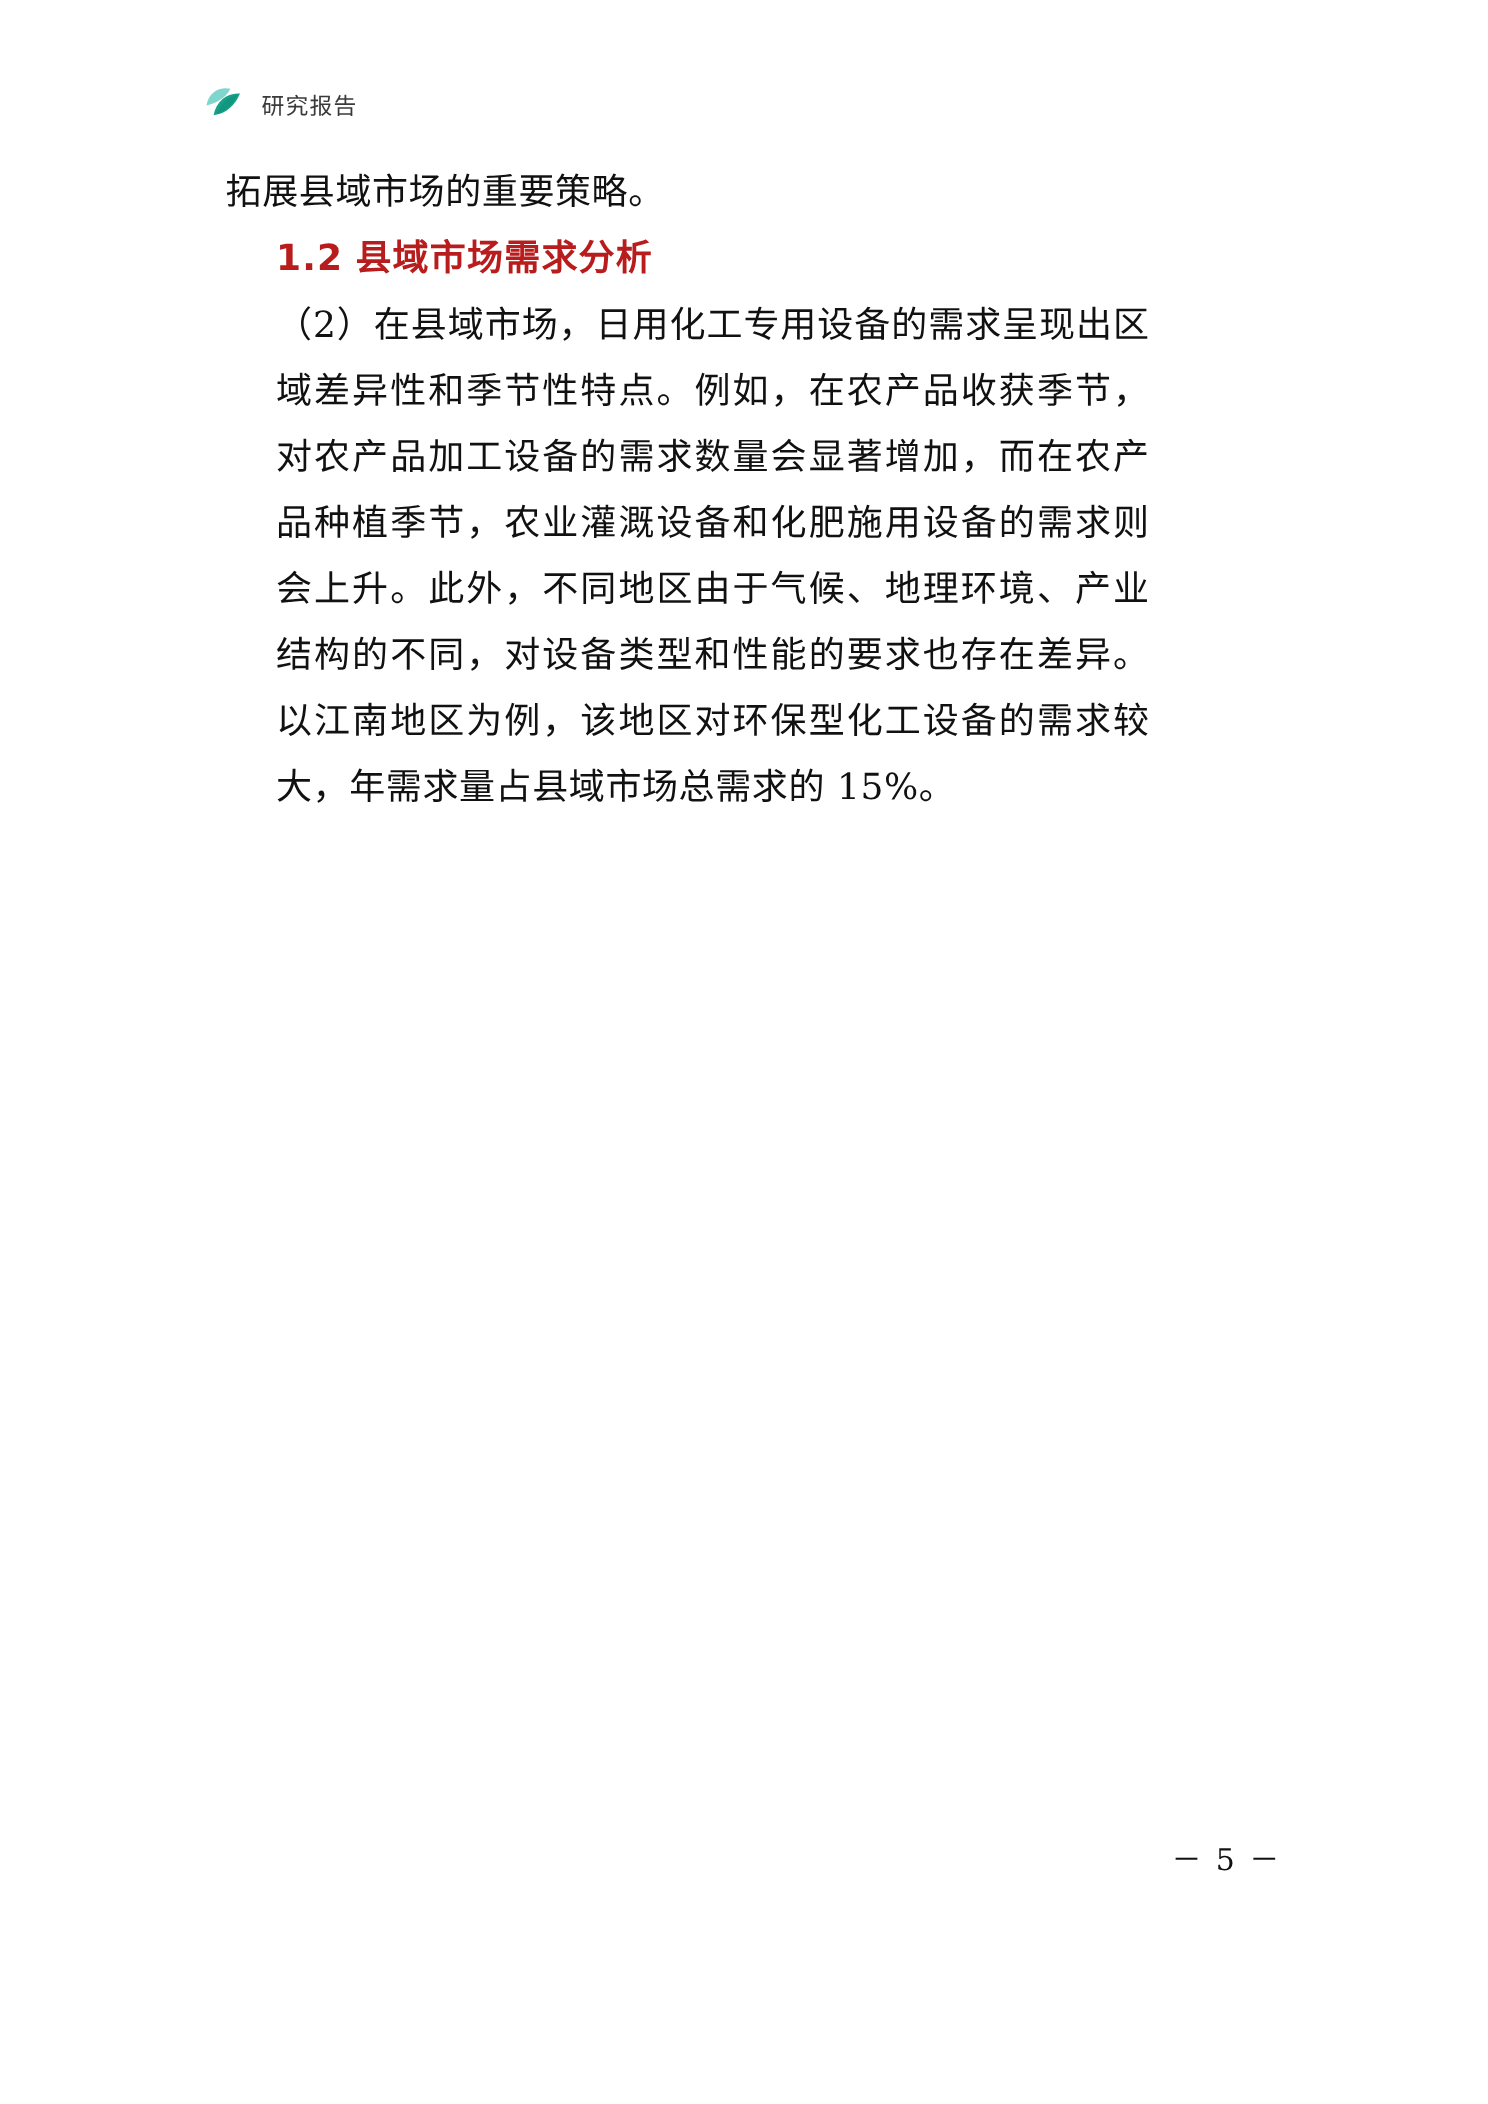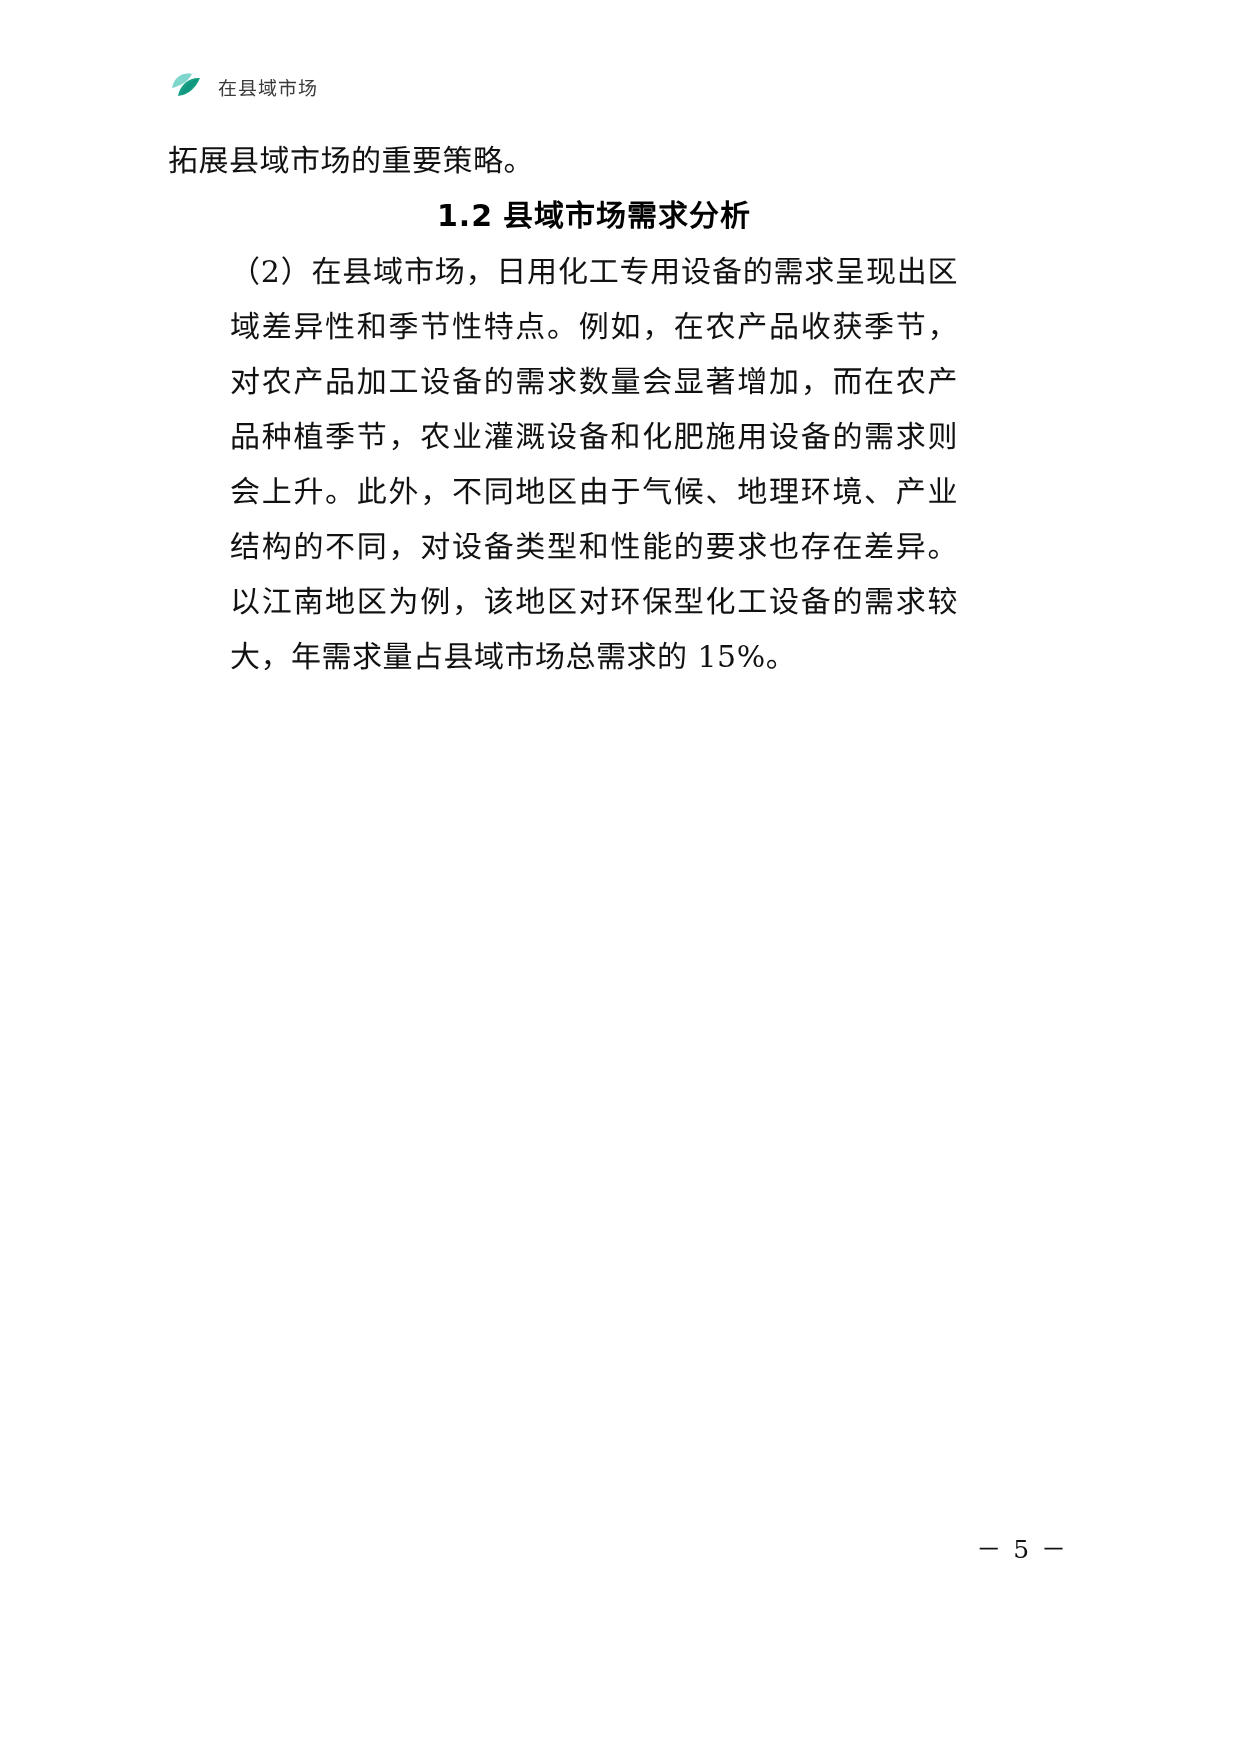--- a/index.html
+++ b/index.html
@@ -55,31 +55,30 @@
 
   .para {
     font-size: 30px;
     line-height: 55px;
     text-align: justify;
     text-justify: inter-ideograph;
     letter-spacing: 0.5px;
     margin: 0;
     color: #111;
   }
-  .para.first-line-none { text-indent: 0; }
+  .para.first-line-none { text-indent: 0; margin-left: 20px; }
 
   .heading {
     font-size: 30px;
     line-height: 56px;
     font-weight: bold;
     margin: 0;
     padding-left: 62px;
     letter-spacing: 1px;
-    color: #000000;
-    text-align: center;
+    color: #b91c1c;
   }
   .heading .num {
     font-family: "DejaVu Sans", "Liberation Sans", sans-serif;
     font-weight: bold;
     margin-right: 10px;
   }
 
   .para.numbered {
     padding-left: 62px;
     text-indent: 0;
@@ -102,21 +101,21 @@
 <div class="page">
 
   <div class="header">
     <span class="logo-mark">
       <svg width="36" height="36" viewBox="0 0 36 36" aria-hidden="true">
         <path d="M4 20 C6 8, 16 4, 24 6 C20 14, 12 18, 4 20 Z" fill="#7fd6cd"></path>
         <path d="M10 28 C12 16, 22 9, 32 10 C28 20, 20 27, 10 28 Z" fill="#16a085"></path>
         <path d="M13 27 C16 18, 23 12, 30 11 C26 19, 20 25, 13 27 Z" fill="#0f8f7a" opacity="0.55"></path>
       </svg>
     </span>
-    <span class="header-title">在县域市场</span>
+    <span class="header-title">研究报告</span>
   </div>
 
   <div class="content">
 
     <p class="para first-line-none">拓展县域市场的重要策略。</p>
 
     <h2 class="heading">
       <span class="num">1.2</span><span>县域市场需求分析</span>
     </h2>
 

